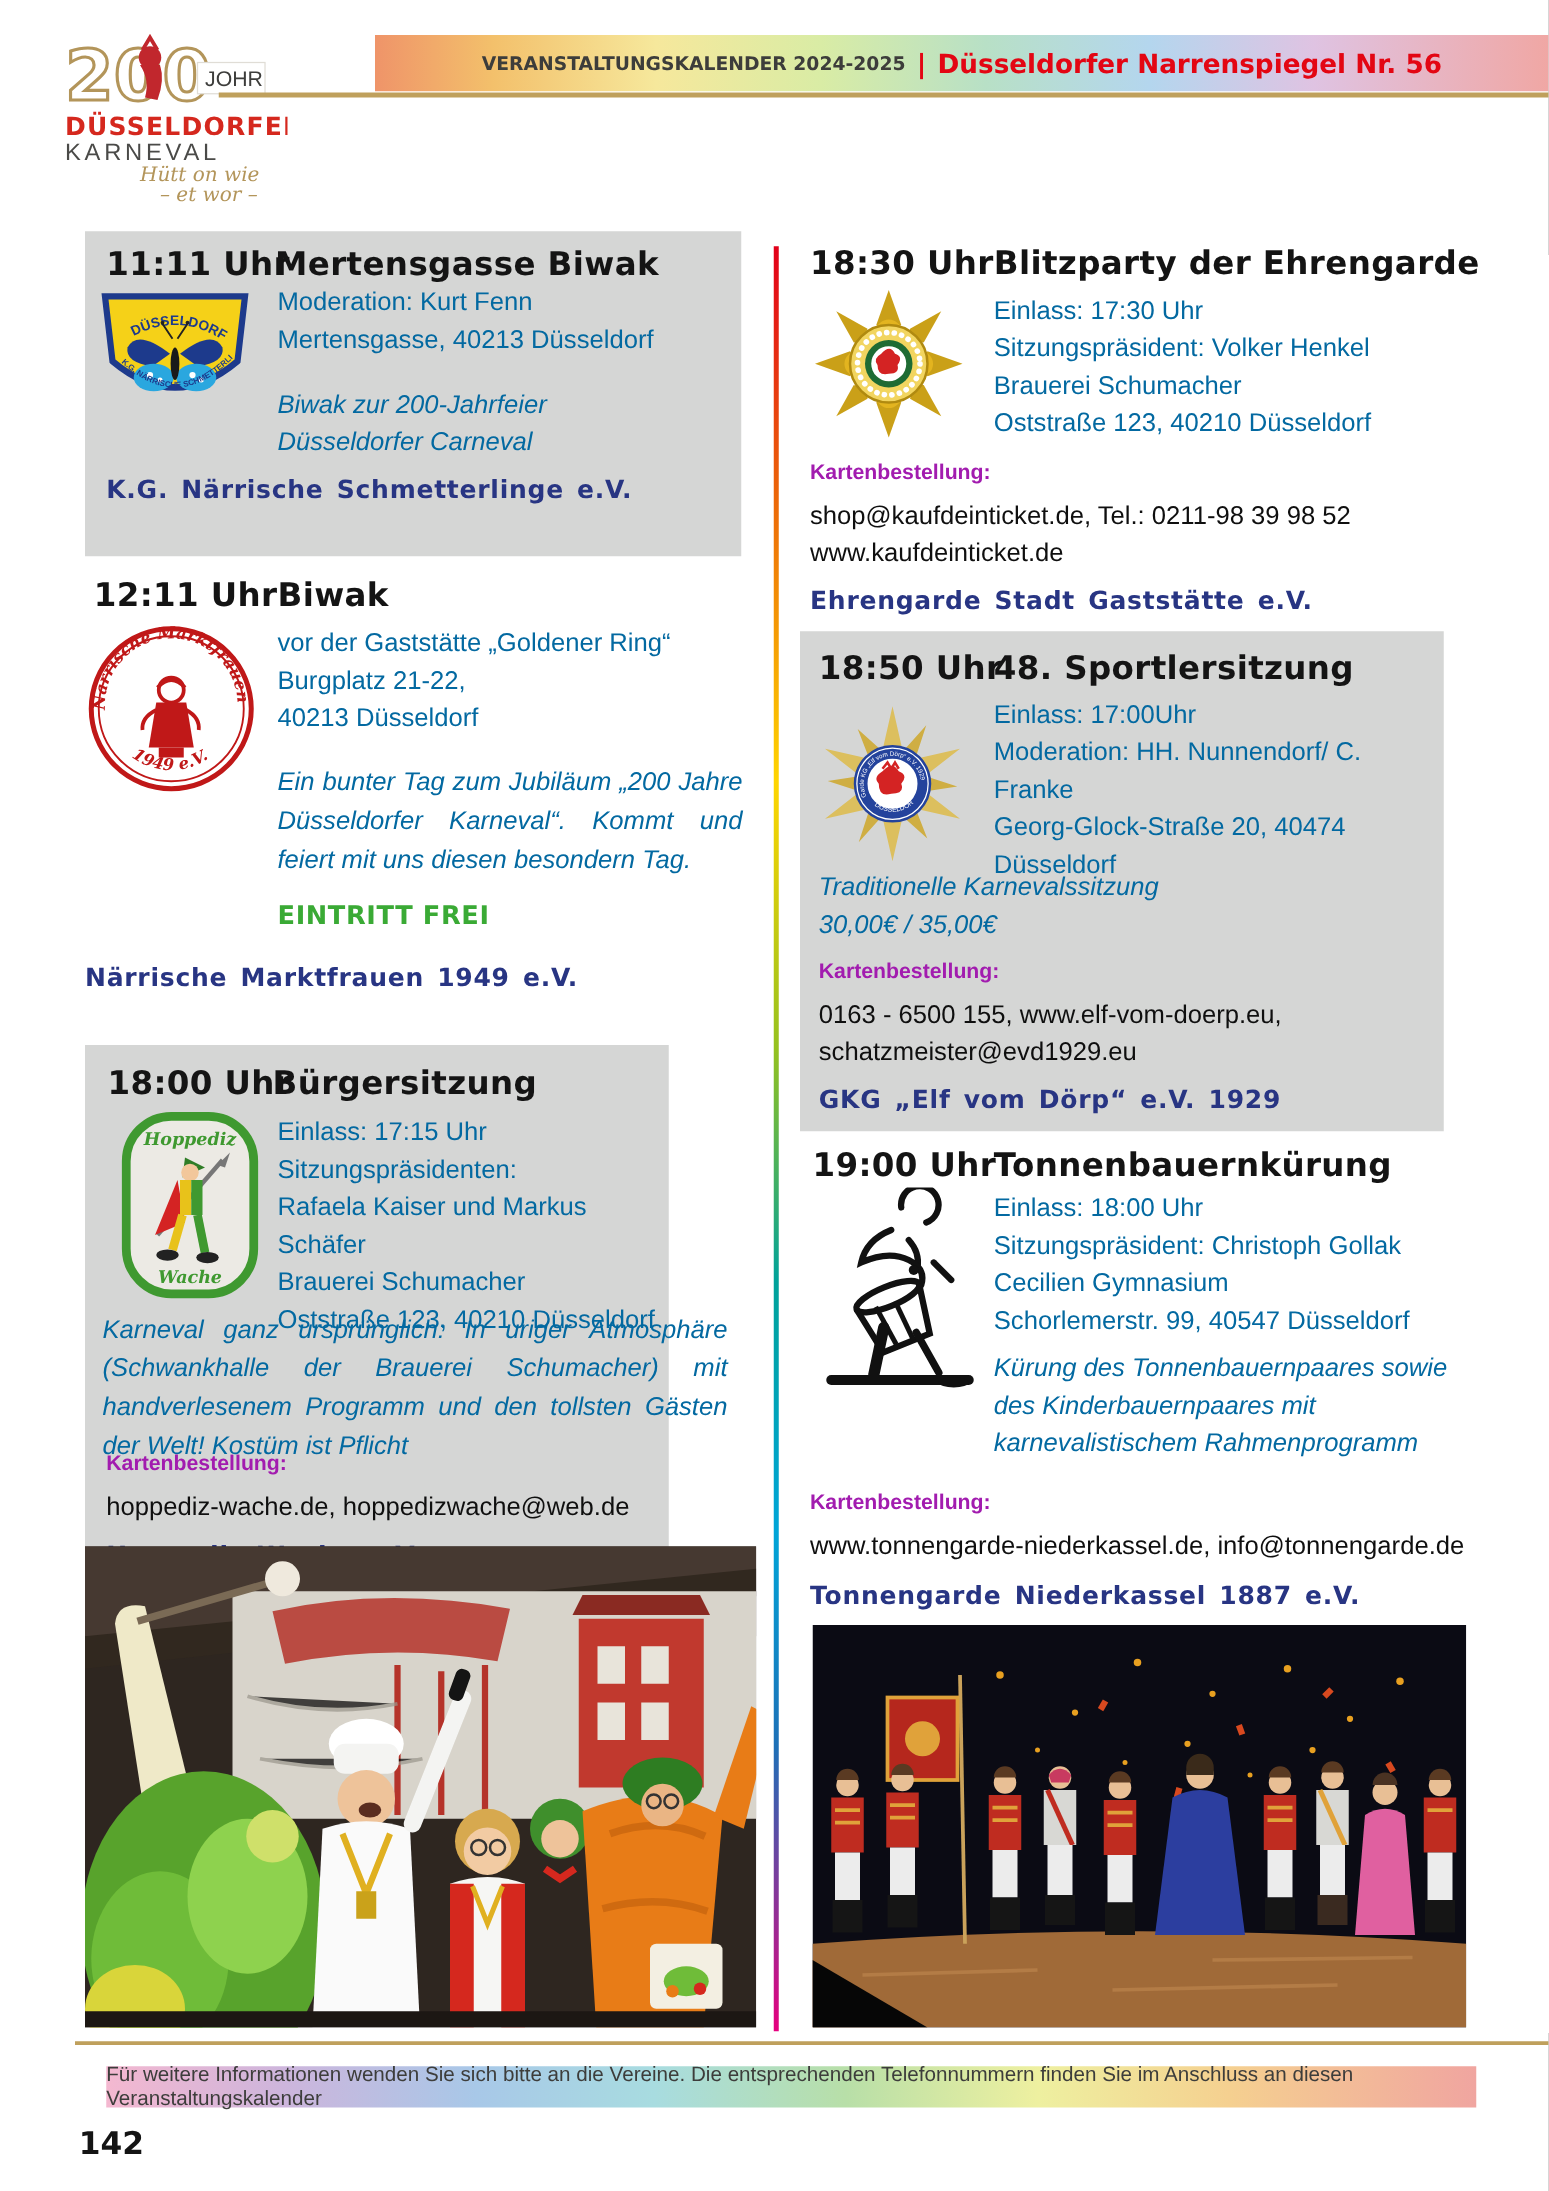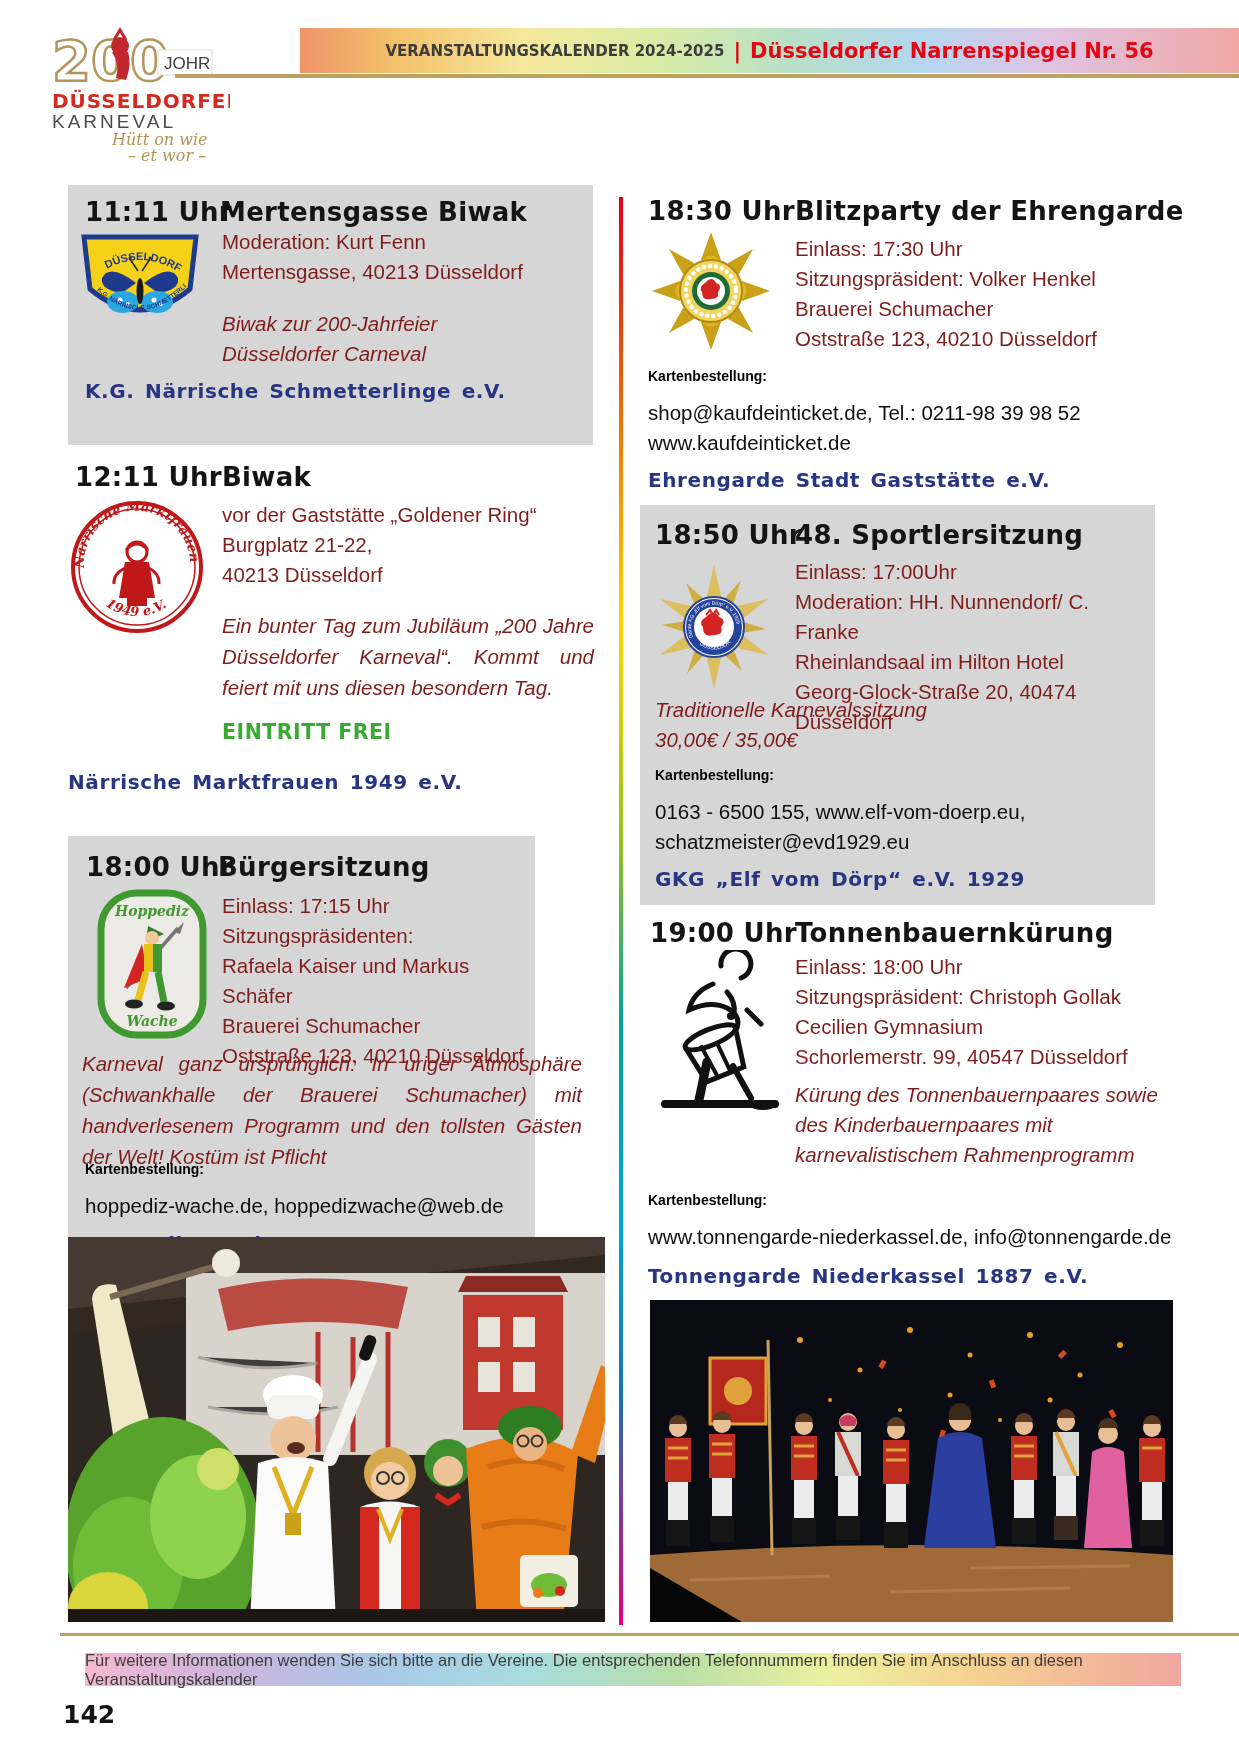--- a/index.html
+++ b/index.html
@@ -3,26 +3,26 @@
 <meta charset="utf-8">
 <style>
   *{margin:0;padding:0;box-sizing:border-box}
   html,body{background:#9a9a9a}
   .page{position:relative;width:1239px;height:1753px;background:#ffffff;margin:0 auto;
         font-family:"Liberation Sans",sans-serif;overflow:hidden}
   .abs{position:absolute}
   .gray{background:#d5d6d5}
   .hd{font-family:"DejaVu Sans",sans-serif;font-weight:bold;font-size:26px;color:#141414;
       letter-spacing:.3px;white-space:nowrap}
-  .bt{font-size:20.5px;line-height:30px;color:#7f1d1d}
+  .bt{font-size:20.5px;line-height:30px;color:#0369a1}
   .it{font-style:italic}
   .just{text-align:justify}
   .club{font-family:"DejaVu Sans",sans-serif;font-weight:bold;font-size:20px;color:#283583;
         letter-spacing:.6px;word-spacing:3px;white-space:nowrap}
-  .tl{font-weight:bold;font-size:14px;color:#000000}
+  .tl{font-weight:bold;font-size:17px;color:#a21caf}
   .green{color:#3aaa35;font-weight:bold;font-size:20.5px;letter-spacing:.5px;
          font-family:"DejaVu Sans",sans-serif}
   .link{color:#0f0f0f;text-decoration:none}
   .headerbar{top:28px;left:300px;width:939px;height:45px;display:flex;align-items:center;
              justify-content:center;gap:9px;
              background:linear-gradient(90deg,#ef9469 0%,#f3c06b 10%,#f6e89c 24%,#d9ecA5 38%,
                         #b8e0c6 52%,#b4d6ee 66%,#dfc3e2 80%,#f0a7a4 100%)}
   .bar-main{font-family:"DejaVu Sans",sans-serif;font-weight:bold;font-size:15px;color:#3d3d3b}
   .bar-issue{font-family:"DejaVu Sans",sans-serif;font-weight:bold;font-size:21px;color:#e30613}
   .goldline{background:#bfa05c}
@@ -221,21 +221,20 @@
       <text font-size="5.5" fill="#ffffff" font-family="Liberation Sans">
         <textPath href="#elfringB" startOffset="2">DÜSSELDORF</textPath>
       </text>
       <path d="M54,60 q8,-9 13,0 q8,3 2,10 q3,8 -8,8 q-10,3 -10,-8 q-5,-5 3,-10" fill="#d42323"></path>
       <path d="M54,58 l4,-5 3,5 3,-5 3,5" fill="none" stroke="#d42323" stroke-width="2"></path>
     </svg>
 
     <div class="abs bt" style="left:155px;top:52px">
       <div>Einlass: 17:00Uhr</div>
       <div>Moderation: HH. Nunnendorf/ C. Franke</div>
-      <div>Rheinlandsaal im Hilton Hotel</div>
       <div>Georg-Glock-Straße 20, 40474 Düsseldorf</div>
     </div>
     <div class="abs bt it" style="left:15px;top:190px">
       <div>Traditionelle Karnevalssitzung</div>
       <div>30,00€ / 35,00€</div>
     </div>
     <span class="abs tl" style="left:15px;top:262px">Kartenbestellung:</span>
     <span class="abs bt link" style="left:15px;top:292px">0163 - 6500 155, www.elf-vom-doerp.eu,</span>
     <span class="abs bt link" style="left:15px;top:322px">schatzmeister@evd1929.eu</span>
     <span class="abs club" style="left:15px;top:362px">GKG „Elf vom Dörp“ e.V. 1929</span>

